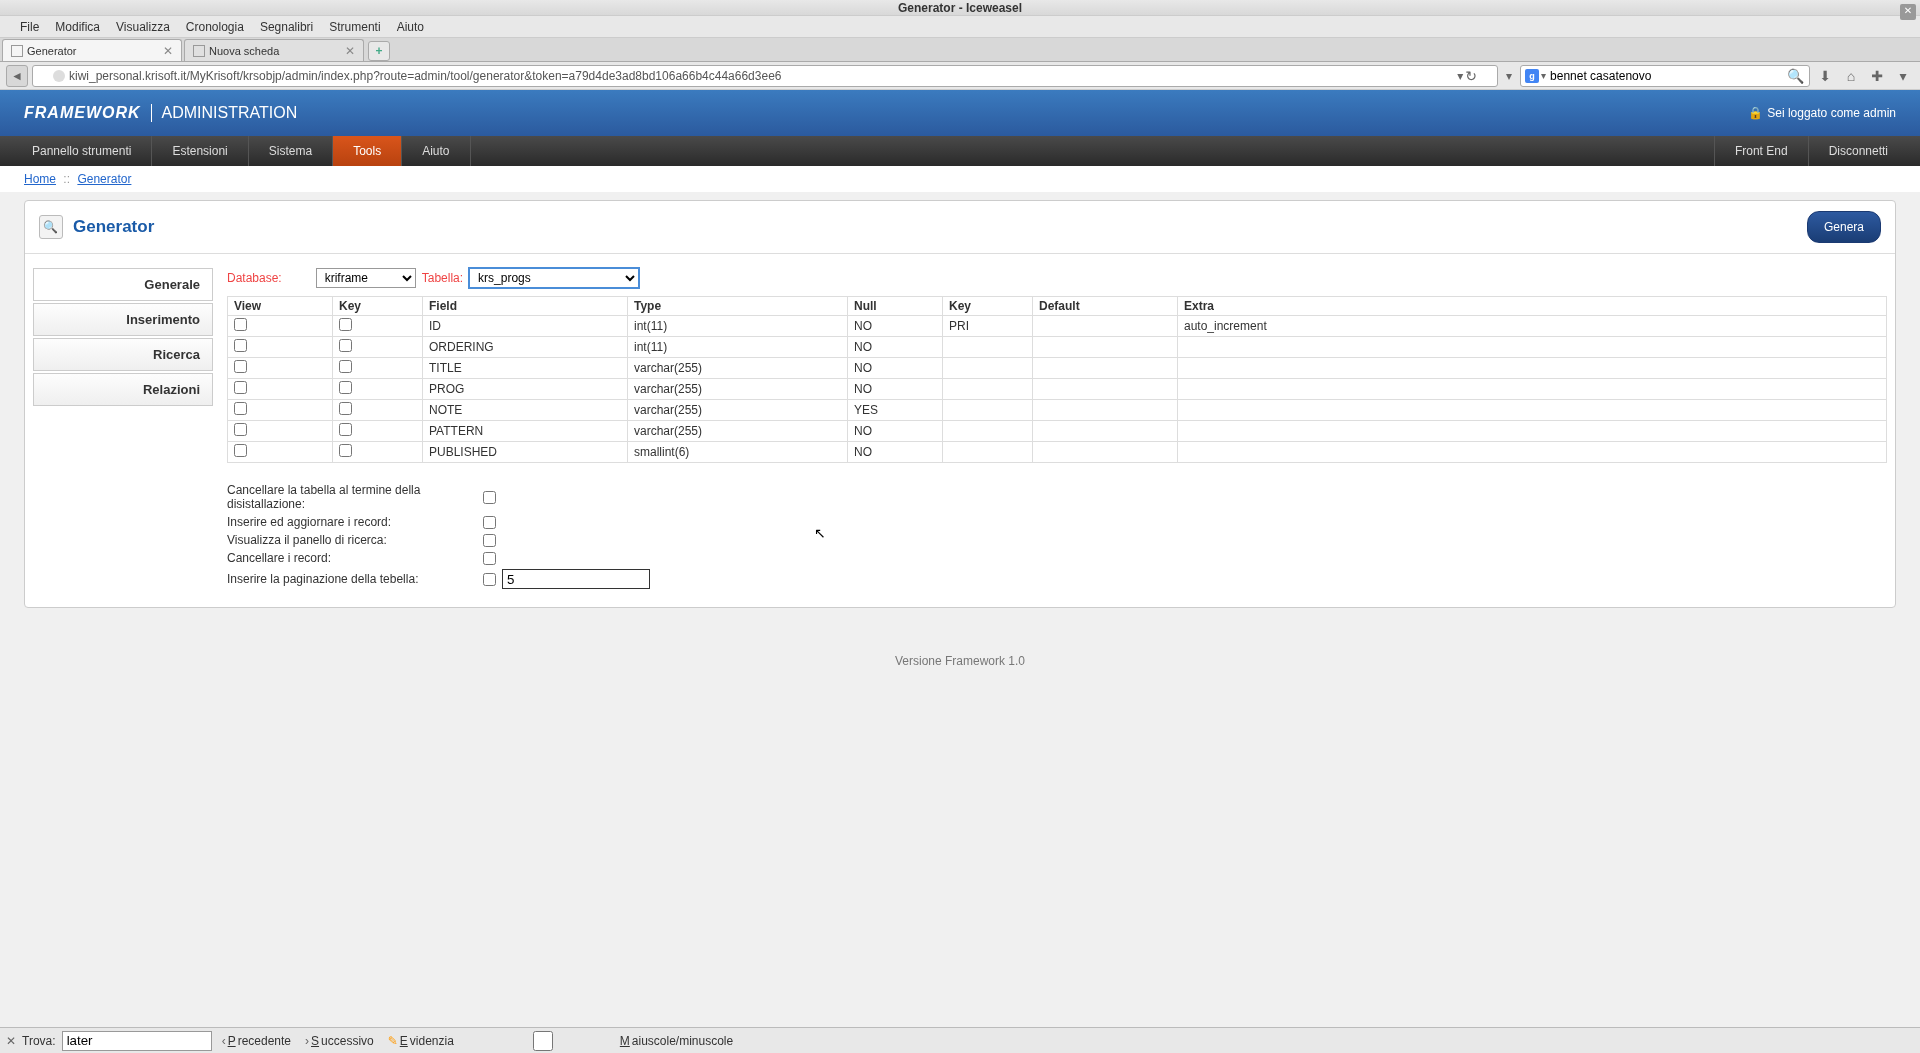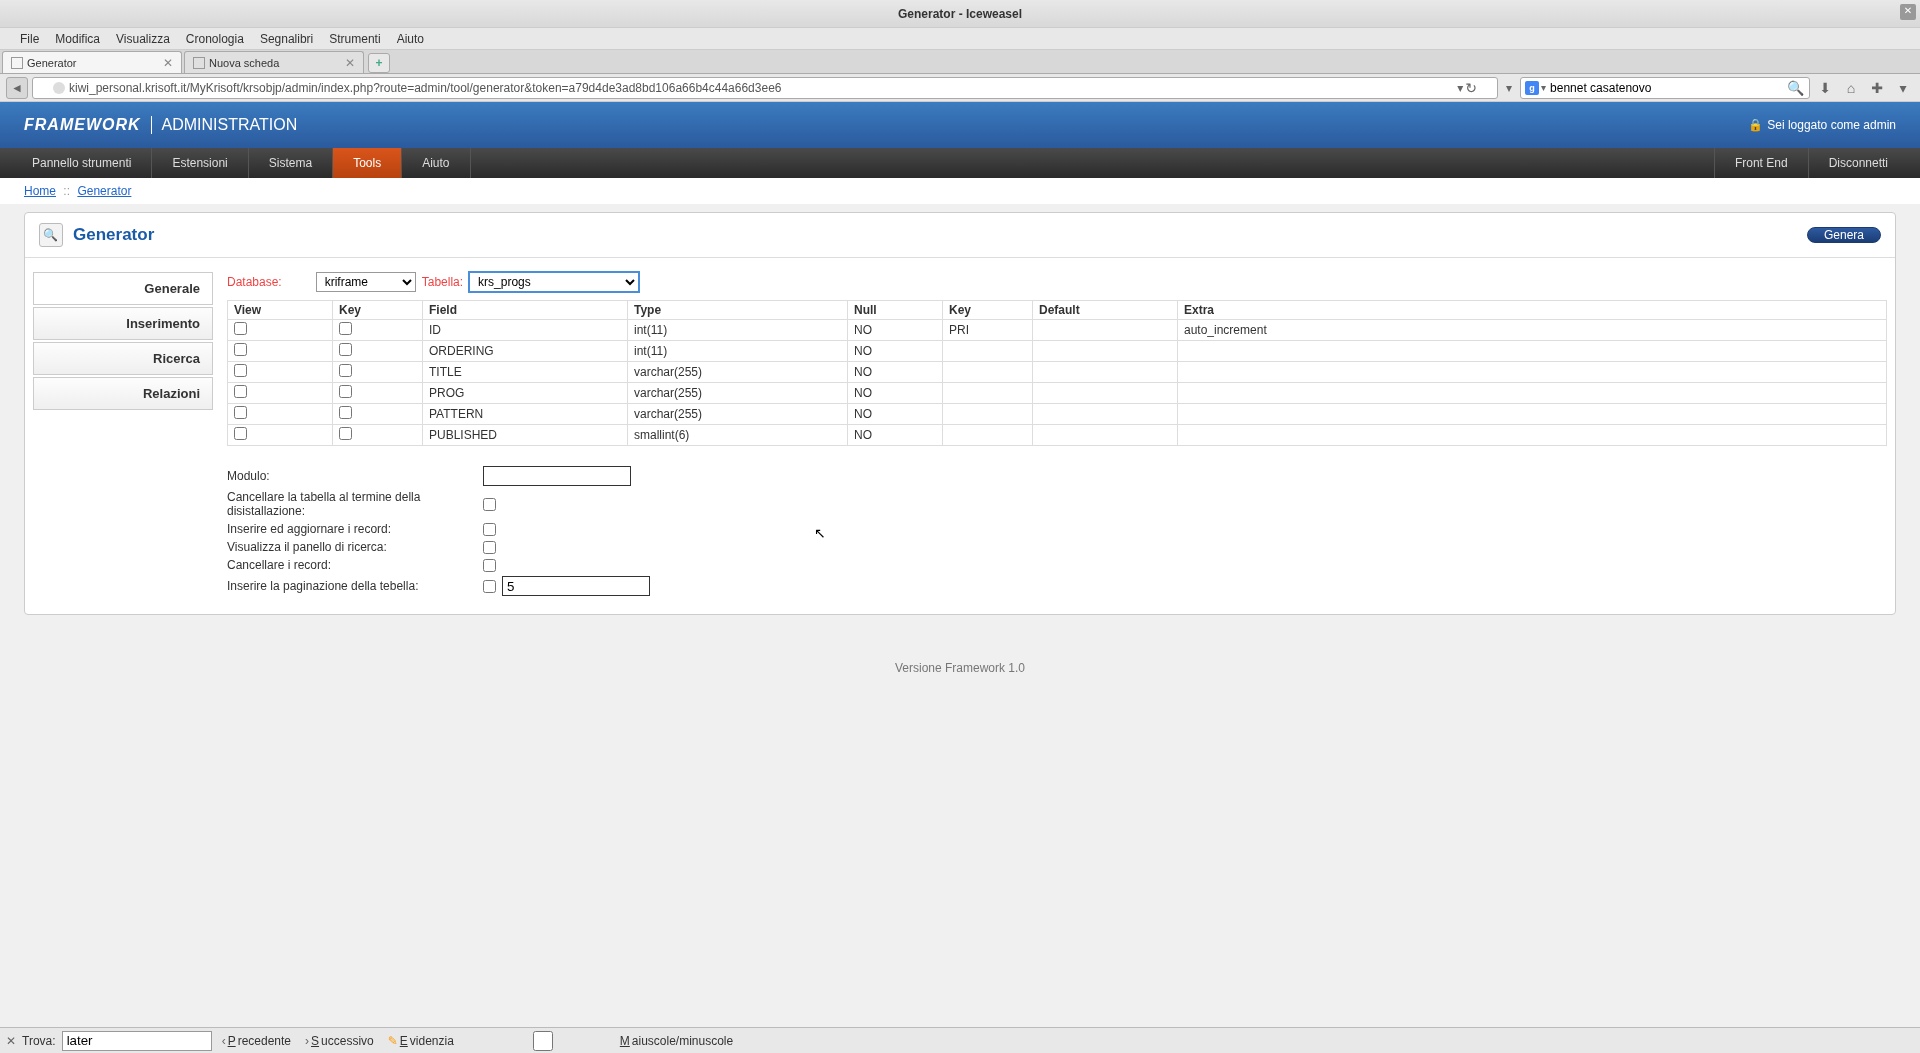--- a/index.html
+++ b/index.html
@@ -1,19 +1,19 @@
 <!DOCTYPE html>
 <html><head>
 <meta charset="utf-8">
 <style>
 * { margin: 0; padding: 0; box-sizing: border-box; }
 body { font-family: Arial, sans-serif; font-size: 12px; background: #f0f0f0; color: #333; }
 
 
-.window-titlebar { background: linear-gradient(#e8e8e8, #d8d8d8); height: 28px; display: flex; align-items: center; justify-content: center; position: relative; border-bottom: 1px solid #ccc; }
+.window-titlebar { background: linear-gradient(#e8e8e8, #d8d8d8); height: 16px; display: flex; align-items: center; justify-content: center; position: relative; border-bottom: 1px solid #ccc; }
 .window-titlebar .title { font-weight: bold; color: #333; }
 .window-titlebar .close-btn { position: absolute; right: 4px; top: 4px; width: 16px; height: 16px; background: #999; color: #fff; text-align: center; line-height: 14px; font-size: 10px; border-radius: 2px; }
 
 
 .menu-bar { background: #e8e8e8; height: 22px; display: flex; align-items: center; padding: 0 12px; border-bottom: 1px solid #ccc; }
 .menu-bar .menu-item { padding: 2px 8px; font-size: 12px; color: #333; cursor: default; }
 
 
 .tab-bar { background: #d8d8d8; height: 24px; display: flex; align-items: flex-end; padding: 0 2px; border-bottom: 1px solid #aaa; }
 .tab { background: #f5f5f5; border: 1px solid #aaa; border-bottom: none; height: 22px; padding: 0 8px; display: flex; align-items: center; margin-right: 2px; min-width: 180px; font-size: 11px; border-radius: 3px 3px 0 0; }
@@ -58,21 +58,21 @@
 .breadcrumb a { color: #2266cc; text-decoration: underline; }
 .breadcrumb .sep { color: #999; padding: 0 4px; }
 
 
 .content-wrap { padding: 8px 24px 24px; }
 .panel { background: #fff; border: 1px solid #ccc; border-radius: 4px; }
 .panel-header { padding: 10px 14px; display: flex; align-items: center; justify-content: space-between; border-bottom: 1px solid #ddd; }
 .panel-header .title-wrap { display: flex; align-items: center; }
 .panel-header .page-icon { width: 24px; height: 24px; border: 1px solid #bbb; background: #f3f3f3; border-radius: 3px; margin-right: 10px; display: flex; align-items: center; justify-content: center; color: #666; }
 .panel-header h1 { font-size: 17px; color: #1a5ba8; font-weight: bold; }
-.btn-genera { background: linear-gradient(#2e5aa0, #1a3d75); color: #fff; border: 1px solid #1b3a72; padding: 0 16px; border-radius: 12px; font-size: 12px; }
+.btn-genera { background: linear-gradient(#2e5aa0, #1a3d75); color: #fff; border: 1px solid #1b3a72; padding: 8px 16px; border-radius: 12px; font-size: 12px; }
 
 .panel-body { padding: 14px 8px; display: flex; }
 
 
 .side-tabs { width: 180px; }
 .side-tabs .side-tab { border: 1px solid #ccc; background: linear-gradient(#fdfdfd, #efefef); padding: 8px 12px; text-align: right; font-size: 13px; font-weight: bold; color: #333; margin-bottom: 2px; cursor: default; }
 .side-tabs .side-tab.active { background: #fff; }
 
 
 .main-content { flex: 1; padding-left: 14px; }
@@ -271,20 +271,30 @@
     <td>PROG</td>
     <td>varchar(255)</td>
     <td>NO</td>
     <td></td>
     <td></td>
     <td></td>
               </tr>
               <tr>
     <td><input type="checkbox" style=""></td>
     <td><input type="checkbox" style=""></td>
+    <td>NOTE</td>
+    <td>varchar(255)</td>
+    <td>YES</td>
+    <td></td>
+    <td></td>
+    <td></td>
+              </tr>
+              <tr>
+    <td><input type="checkbox" style=""></td>
+    <td><input type="checkbox" style=""></td>
     <td>PATTERN</td>
     <td>varchar(255)</td>
     <td>NO</td>
     <td></td>
     <td></td>
     <td></td>
               </tr>
               <tr>
     <td><input type="checkbox" style=""></td>
     <td><input type="checkbox" style=""></td>
@@ -292,24 +302,20 @@
     <td>smallint(6)</td>
     <td>NO</td>
     <td></td>
     <td></td>
     <td></td>
               </tr>
             </tbody>
         </table>
 
         <div class="options">
-          <div class="opt-row">
-            <span class="opt-label">Modulo:</span>
-            <input type="text" value="" style="">
-          </div>
           <div class="opt-row">
             <span class="opt-label">Cancellare la tabella al termine della disistallazione:</span>
             <input type="checkbox" style="">
           </div>
           <div class="opt-row">
             <span class="opt-label">Inserire ed aggiornare i record:</span>
             <input type="checkbox" style="">
           </div>
           <div class="opt-row">
             <span class="opt-label">Visualizza il panello di ricerca:</span>

